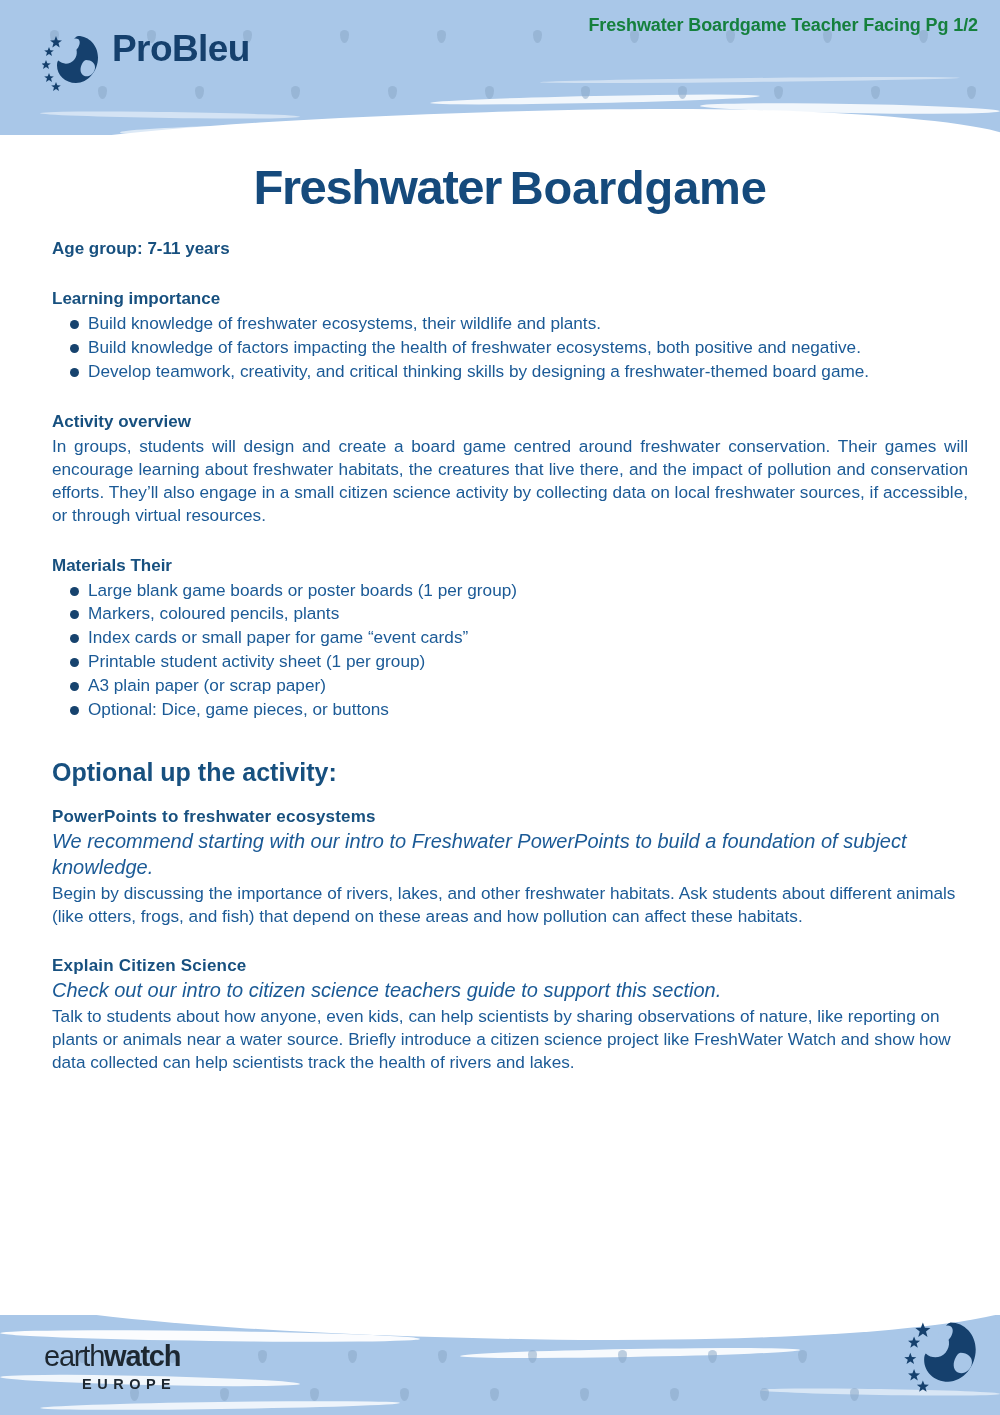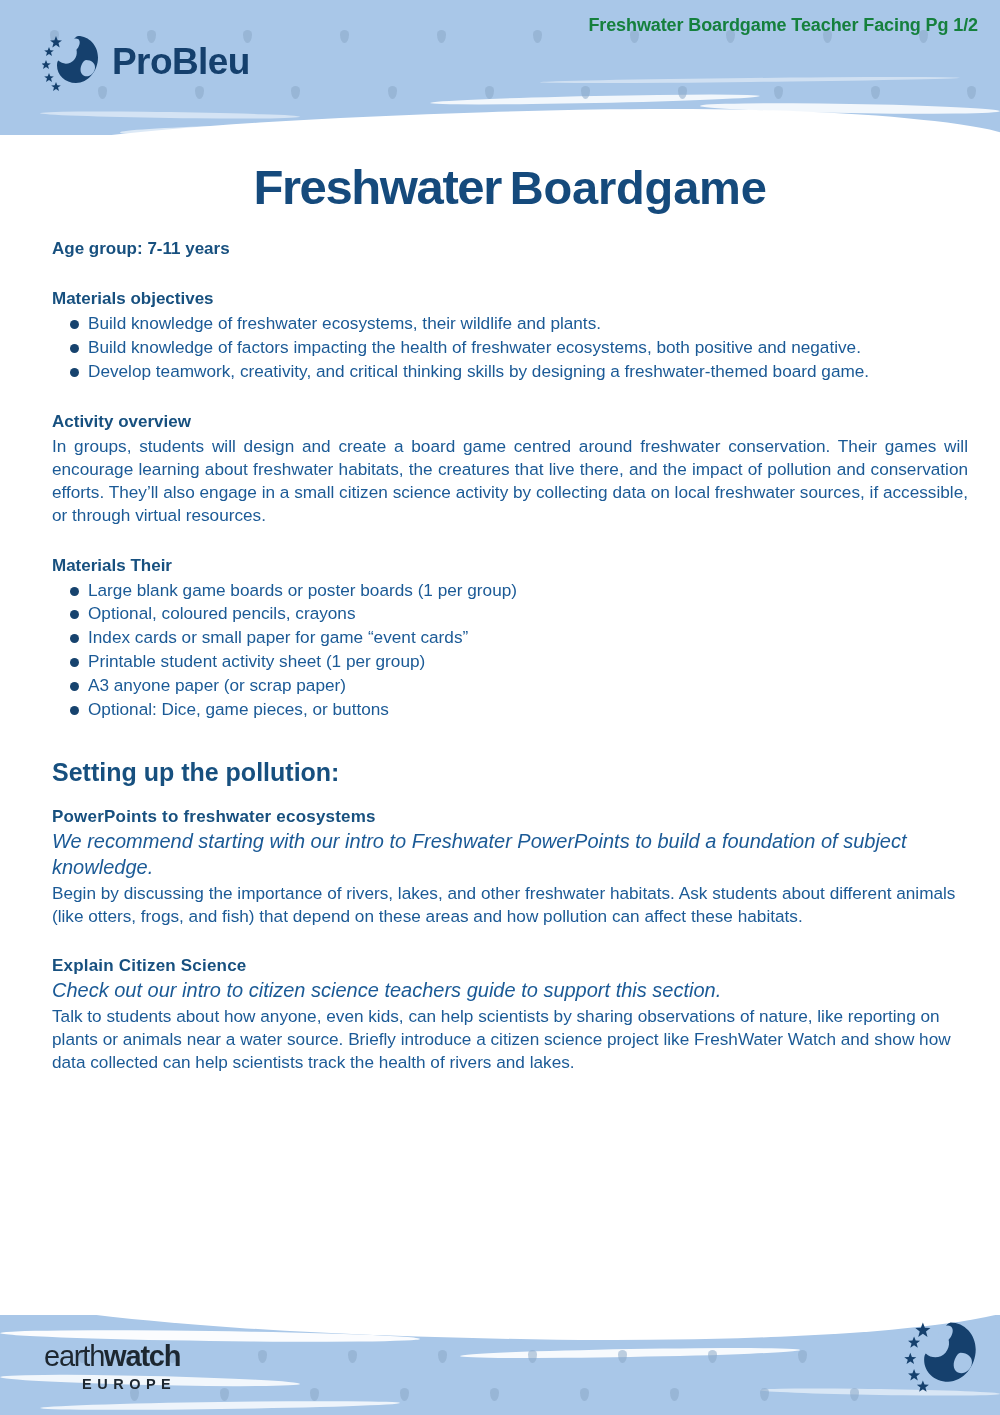--- a/index.html
+++ b/index.html
@@ -77,21 +77,20 @@
     font-weight: bold;
     color: #15803d;
     letter-spacing: -0.1px;
     white-space: nowrap;
   }
 
   .logo-wrap {
     position: absolute;
     left: 42px; top: 30px;
     display: flex;
-    align-items: center;
     gap: 10px;
   }
   .logo-mark { width: 60px; height: 62px; display:block; }
   .logo-text {
     font-size: 37px;
     font-weight: bold;
     color: #15406d;
     letter-spacing: -0.6px;
     line-height: 1;
   }
@@ -312,47 +311,47 @@
   </div>
 
   <div class="content">
 
     <div class="doc-title">
       <span class="t1">Freshwater</span><span class="t2">Boardgame</span>
     </div>
 
     <div class="age-group">Age group: 7-11 years</div>
 
-    <div class="sec-head">Materials objectives</div>
+    <div class="sec-head">Learning importance</div>
     <ul class="bullets justified">
       <li>Build knowledge of freshwater ecosystems, their wildlife and plants.</li>
       <li>Build knowledge of factors impacting the health of freshwater ecosystems, both positive and negative.</li>
       <li>Develop teamwork, creativity, and critical thinking skills by designing a freshwater-themed board game.</li>
     </ul>
 
     <div class="gap-md"></div>
 
     <div class="sec-head">Activity overview</div>
     <p class="body">In groups, students will design and create a board game centred around freshwater conservation. Their games will encourage learning about freshwater habitats, the creatures that live there, and the impact of pollution and conservation efforts. They’ll also engage in a small citizen science activity by collecting data on local freshwater sources, if accessible, or through virtual resources.</p>
 
     <div class="gap-md"></div>
 
     <div class="sec-head">Materials Their</div>
     <ul class="bullets">
       <li>Large blank game boards or poster boards (1 per group)</li>
-      <li>Optional, coloured pencils, crayons</li>
+      <li>Markers, coloured pencils, plants</li>
       <li>Index cards or small paper for game “event cards”</li>
       <li>Printable student activity sheet (1 per group)</li>
-      <li>A3 anyone paper (or scrap paper)</li>
+      <li>A3 plain paper (or scrap paper)</li>
       <li>Optional: Dice, game pieces, or buttons</li>
     </ul>
 
     <div class="gap-lg"></div>
 
-    <div class="big-head">Setting up the pollution:</div>
+    <div class="big-head">Optional up the activity:</div>
 
     <div class="gap-sm"></div>
 
     <div class="sub-head">PowerPoints to freshwater ecosystems</div>
     <div class="italic-note">We recommend starting with our intro to Freshwater PowerPoints to build a foundation of subject knowledge.</div>
     <p class="body nojust">Begin by discussing the importance of rivers, lakes, and other freshwater habitats. Ask students about different animals (like otters, frogs, and fish) that depend on these areas and how pollution can affect these habitats.</p>
 
     <div class="gap-md"></div>
 
     <div class="sub-head">Explain Citizen Science</div>

